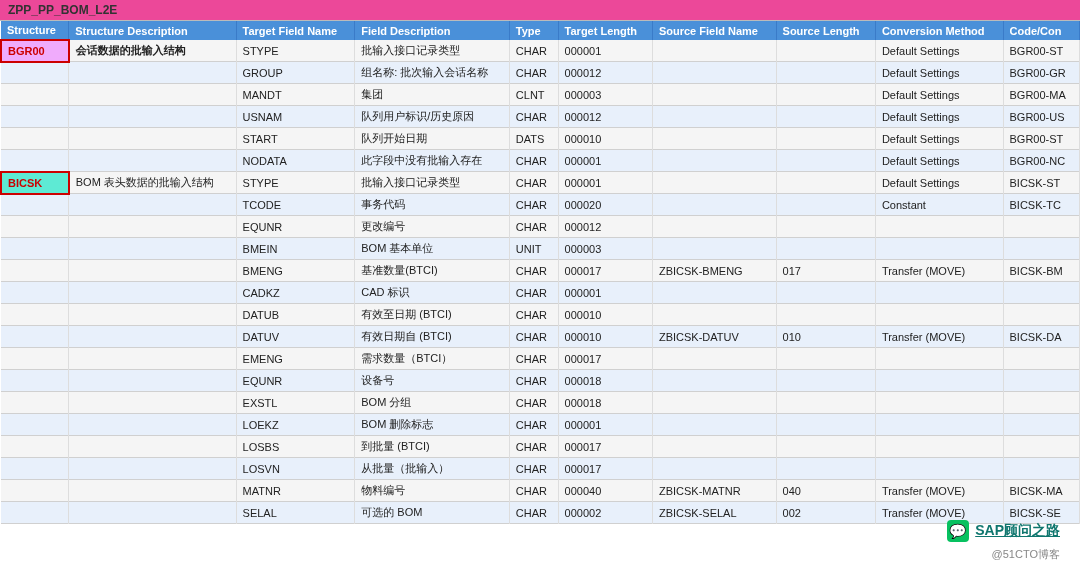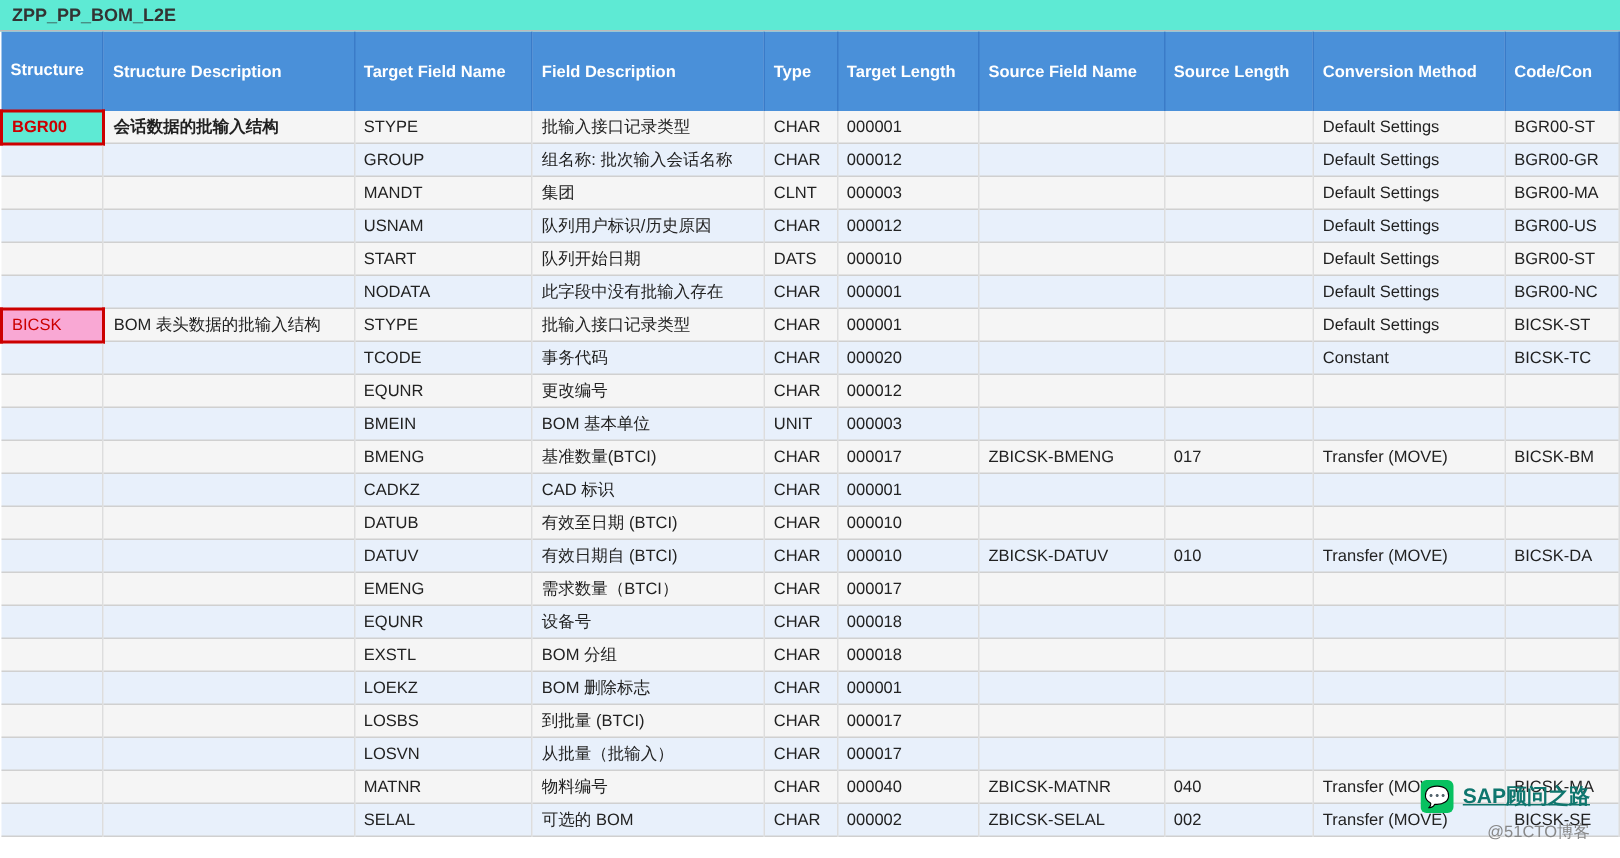--- a/index.html
+++ b/index.html
@@ -5,42 +5,42 @@
     * { margin: 0; padding: 0; box-sizing: border-box; }
     body {
       font-family: Arial, sans-serif;
       font-size: 12px;
       background: #fff;
       overflow: hidden;
       width: 1080px;
       height: 572px;
     }
     .title-bar {
-      background: #5eead4;
+      background: #ec4899;
       padding: 3px 8px;
       font-size: 12px;
       font-weight: bold;
       color: #333;
       border-bottom: 1px solid #bbb;
     }
     .table-container {
       overflow: auto;
       height: calc(572px - 28px);
     }
     table {
       border-collapse: collapse;
       width: 100%;
       min-width: 1080px;
     }
     thead tr {
       background: #4a90d9;
       color: white;
     }
     thead th {
-      padding: 20px 6px;
+      padding: 3px 6px;
       text-align: left;
       font-weight: bold;
       font-size: 11px;
       border-right: 1px solid #3a7bc8;
       white-space: nowrap;
     }
     tbody tr {
       border-bottom: 1px solid #d0d0d0;
     }
     tbody tr:nth-child(odd) {
@@ -50,29 +50,29 @@
       background: #e8f0fb;
     }
     tbody td {
       padding: 3px 6px;
       font-size: 11px;
       white-space: nowrap;
       border-right: 1px solid #ddd;
       color: #222;
     }
     .highlight-cell {
+      background: #f0abfc;
+      border: 2px solid #cc0000;
+      font-weight: bold;
+      color: #cc0000;
+    }
+    .highlight-cell-bicsk {
       background: #5eead4;
       border: 2px solid #cc0000;
       font-weight: bold;
-      color: #cc0000;
-    }
-    .highlight-cell-bicsk {
-      background: #f9a8d4;
-      border: 2px solid #cc0000;
-      font-weight: normal;
       color: #cc0000;
     }
     .watermark {
       position: fixed;
       bottom: 30px;
       right: 20px;
       display: flex;
       align-items: center;
       gap: 6px;
     }

